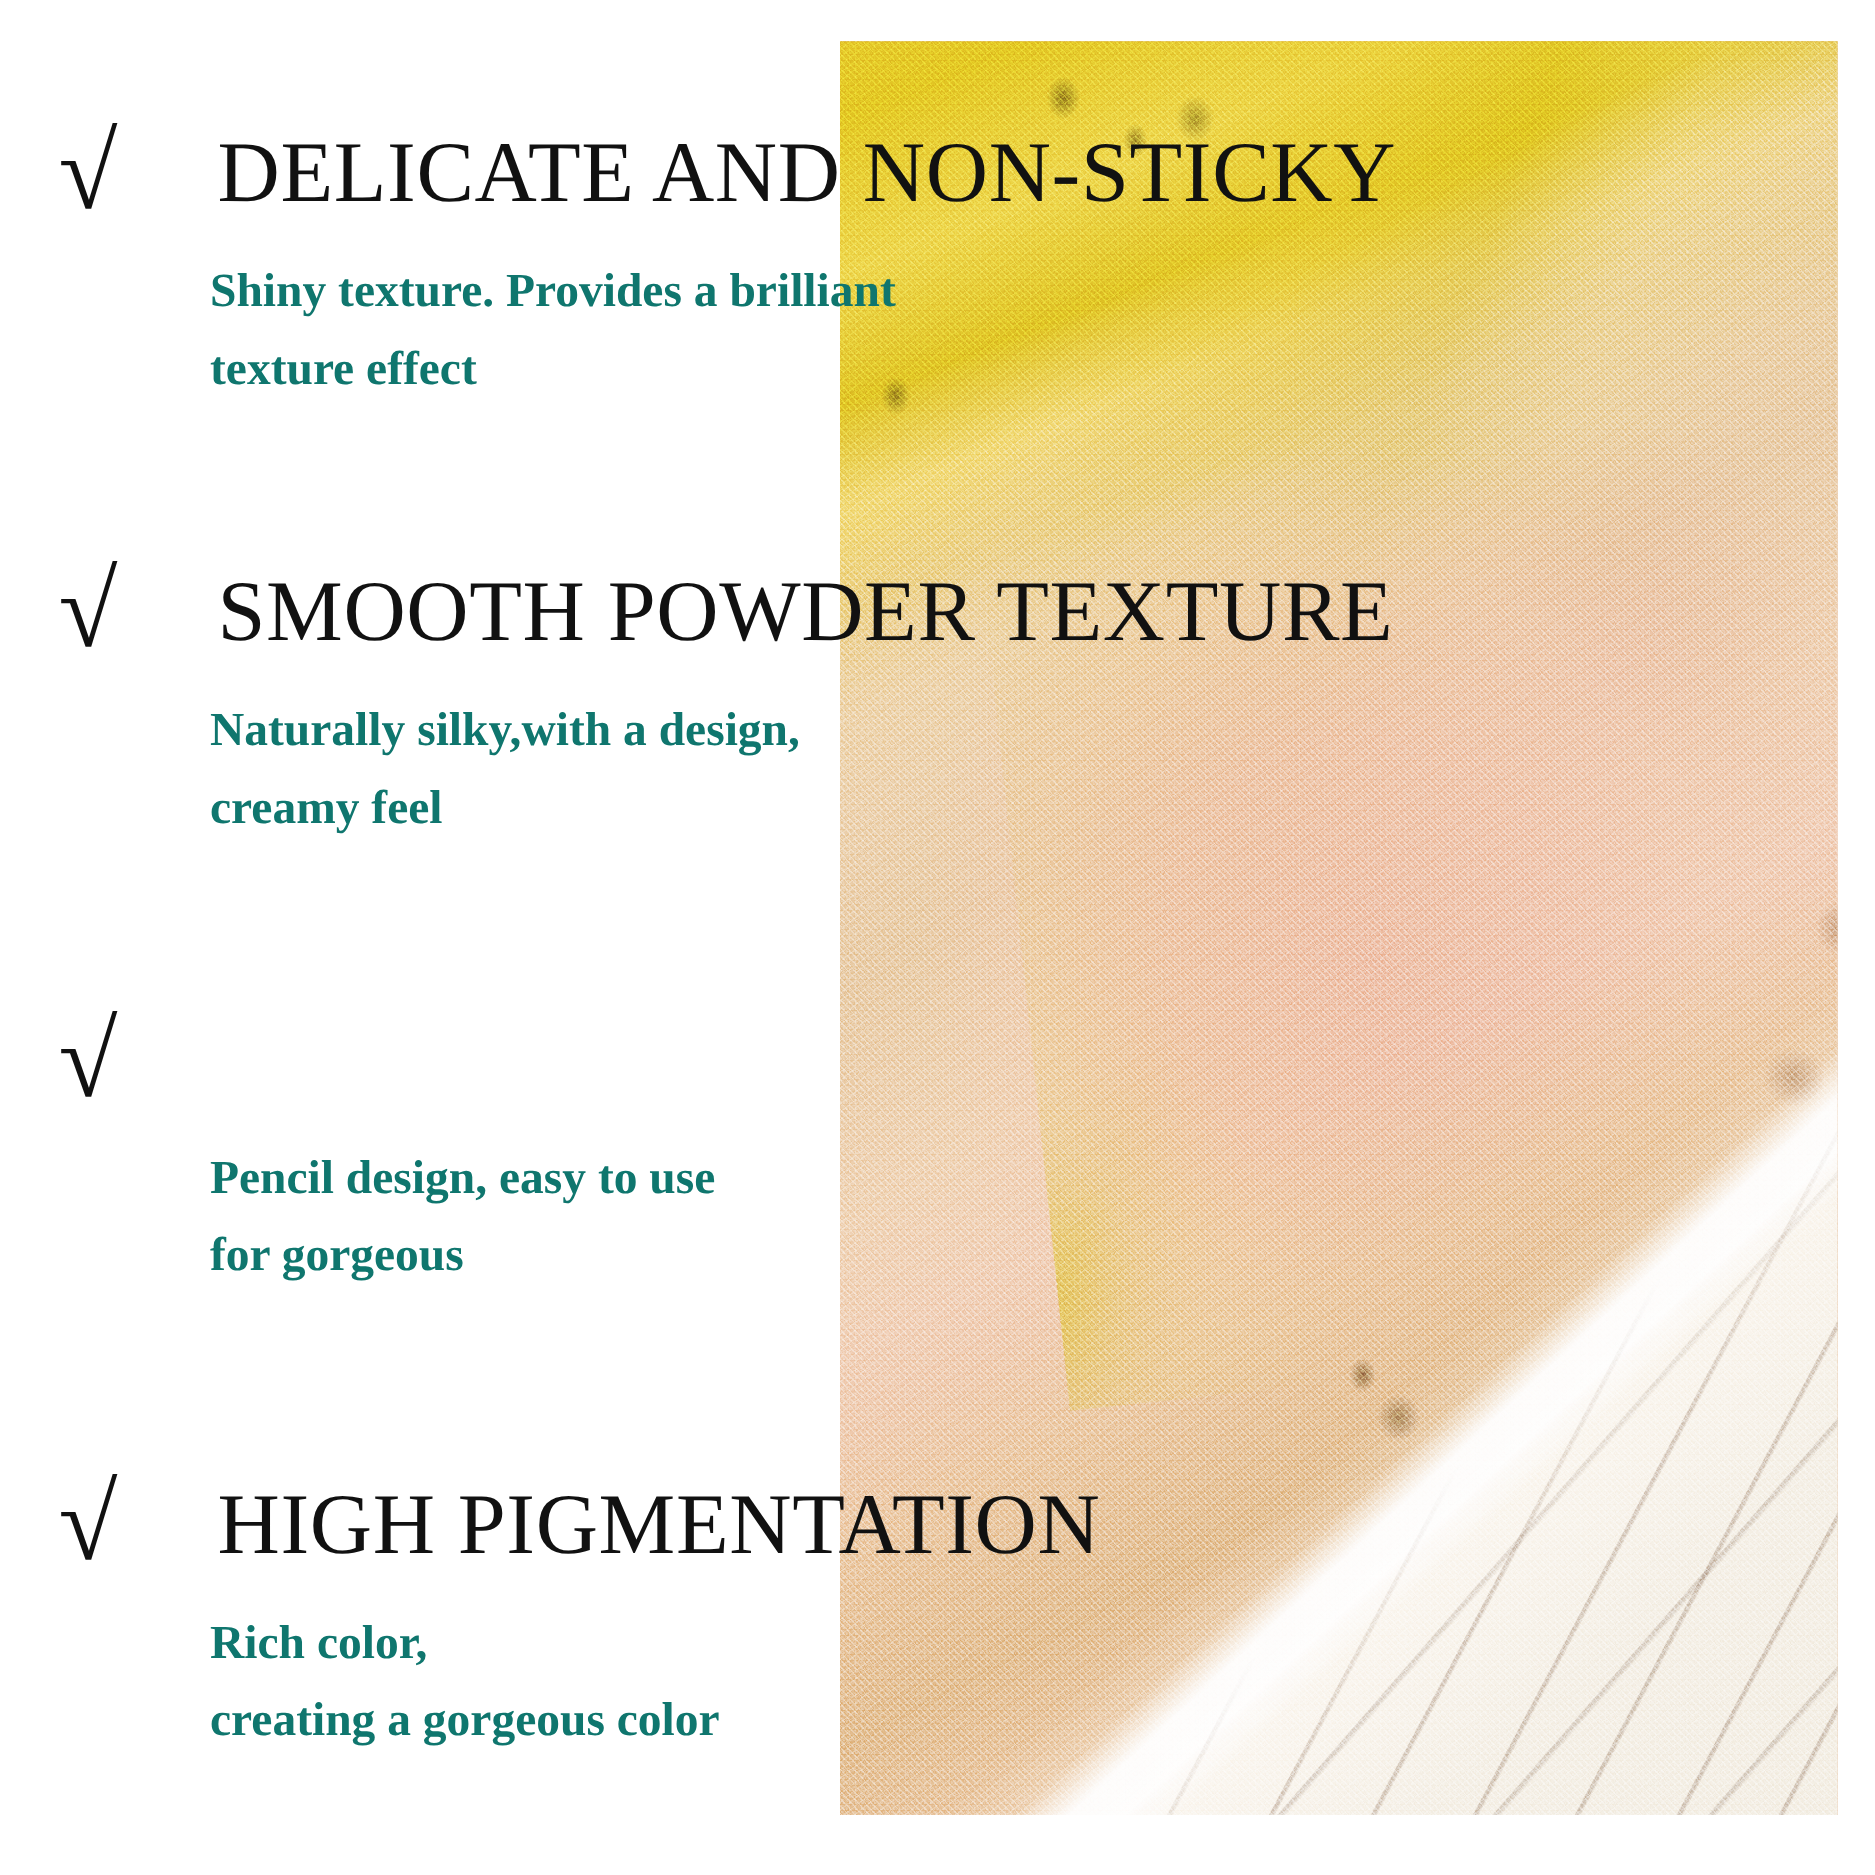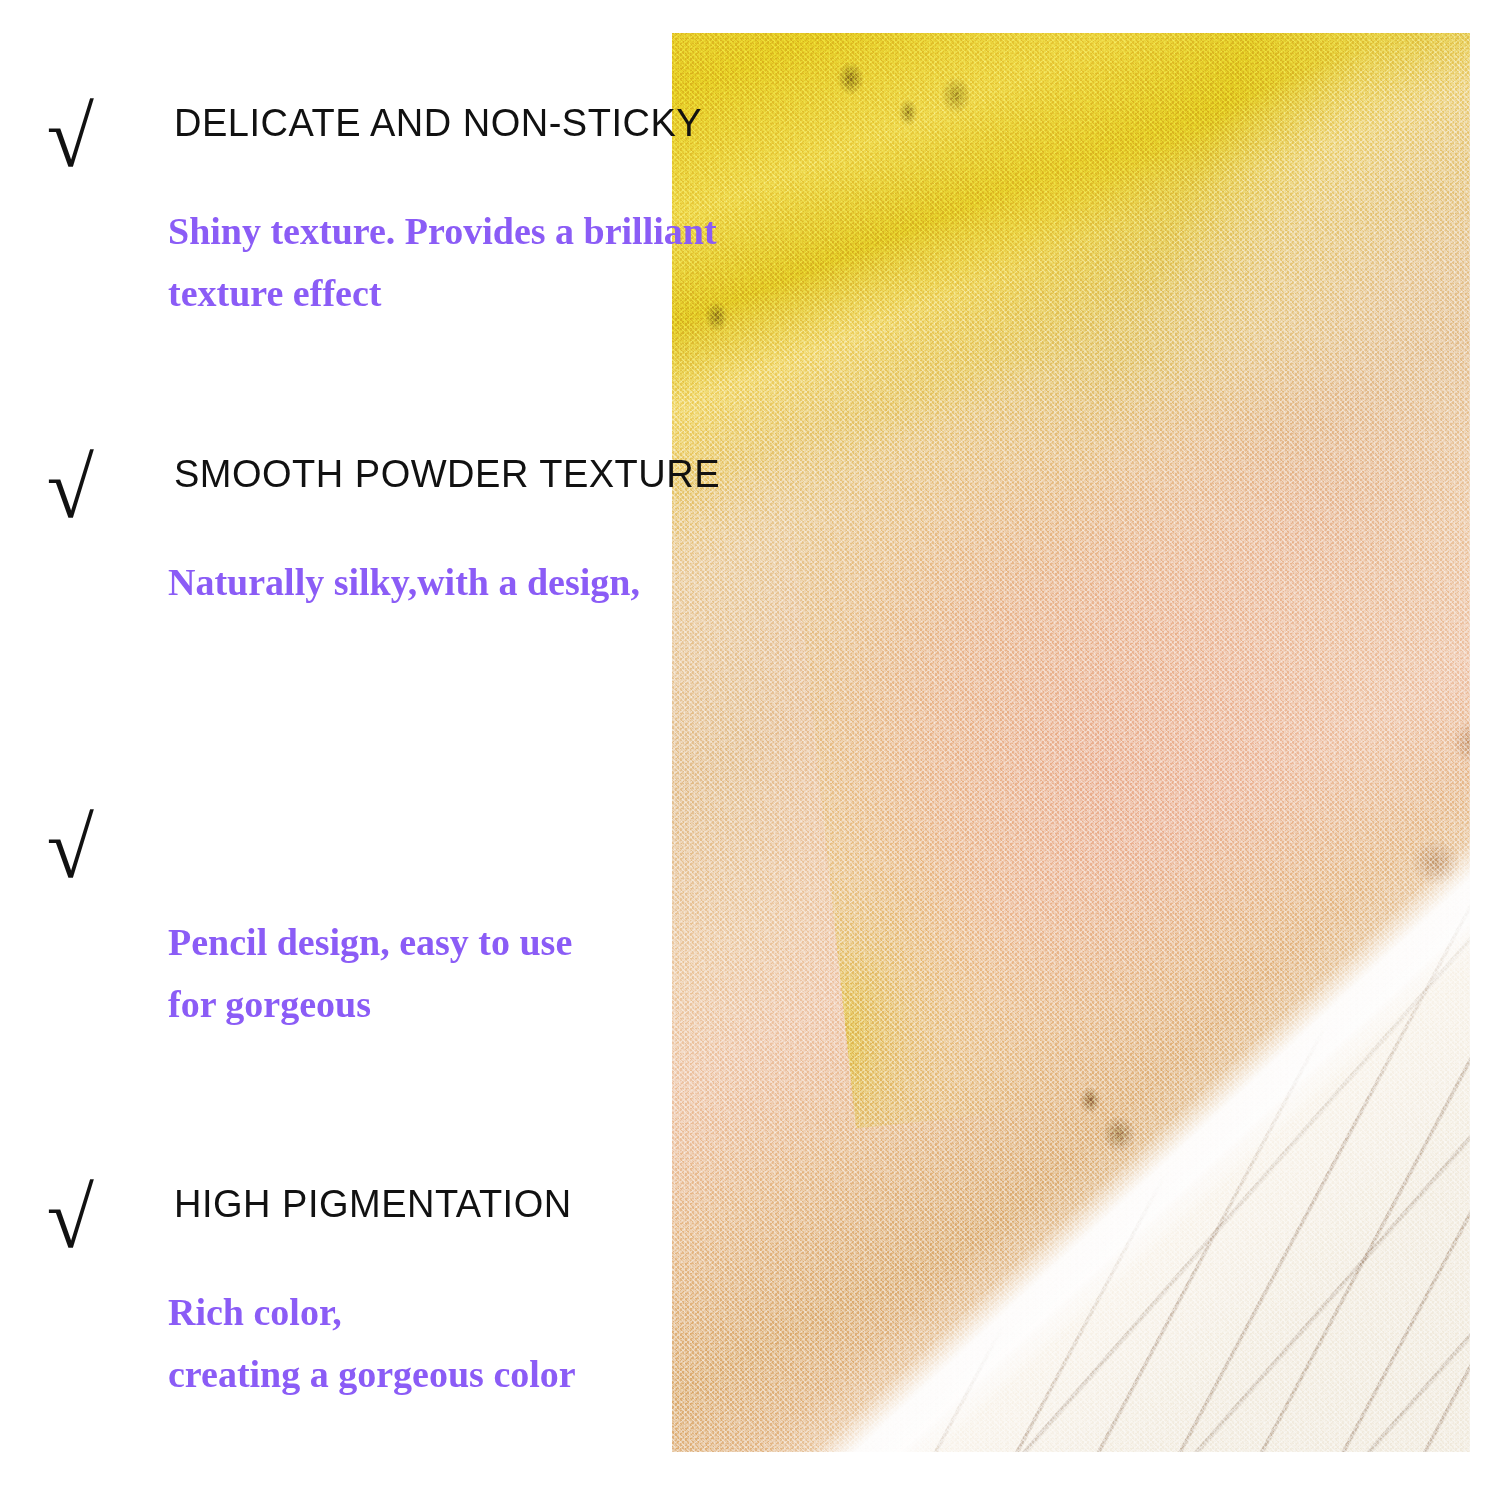--- a/index.html
+++ b/index.html
@@ -228,35 +228,35 @@
     color: #111111;
     font-family: "Liberation Serif", "DejaVu Serif", serif;
     font-size: 86px;
     font-weight: 700;
     line-height: .78;
     letter-spacing: -2px;
   }
   .feature-title {
     margin-left: 76px;
     color: #111111;
-    font-family: Liberation Sans, sans-serif;
-    font-size: 38px;
+    font-family: Liberation Serif, serif;
+    font-size: 69px;
     font-weight: 400;
     letter-spacing: .5px;
     line-height: 1;
     white-space: nowrap;
   }
   .feature-body {
     margin-left: 168px;
     margin-top: 30px;
     position: relative;
     z-index: 5;
   }
   .feature-line {
-    color: #8b5cf6;
+    color: #0f766e;
     font-family: "Liberation Serif", "DejaVu Serif", serif;
     font-size: 38px;
     font-weight: 700;
     line-height: 1.62;
     white-space: nowrap;
   }
 </style>
 </head>
 <body>
 
@@ -289,20 +289,21 @@
     </div>
   </div>
 
   <div class="feature" style="top:455px;">
     <div class="feature-head">
       <span class="check-icon">√</span>
       <span class="feature-title">SMOOTH POWDER TEXTURE</span>
     </div>
     <div class="feature-body">
       <div class="feature-line">Naturally silky,with a design,</div>
+      <div class="feature-line">creamy feel</div>
     </div>
   </div>
 
   <div class="feature" style="top:815px;">
     <div class="feature-head">
       <span class="check-icon">√</span>
     </div>
     <div class="feature-body">
       <div class="feature-line">Pencil design, easy to use</div>
       <div class="feature-line">for gorgeous</div>

